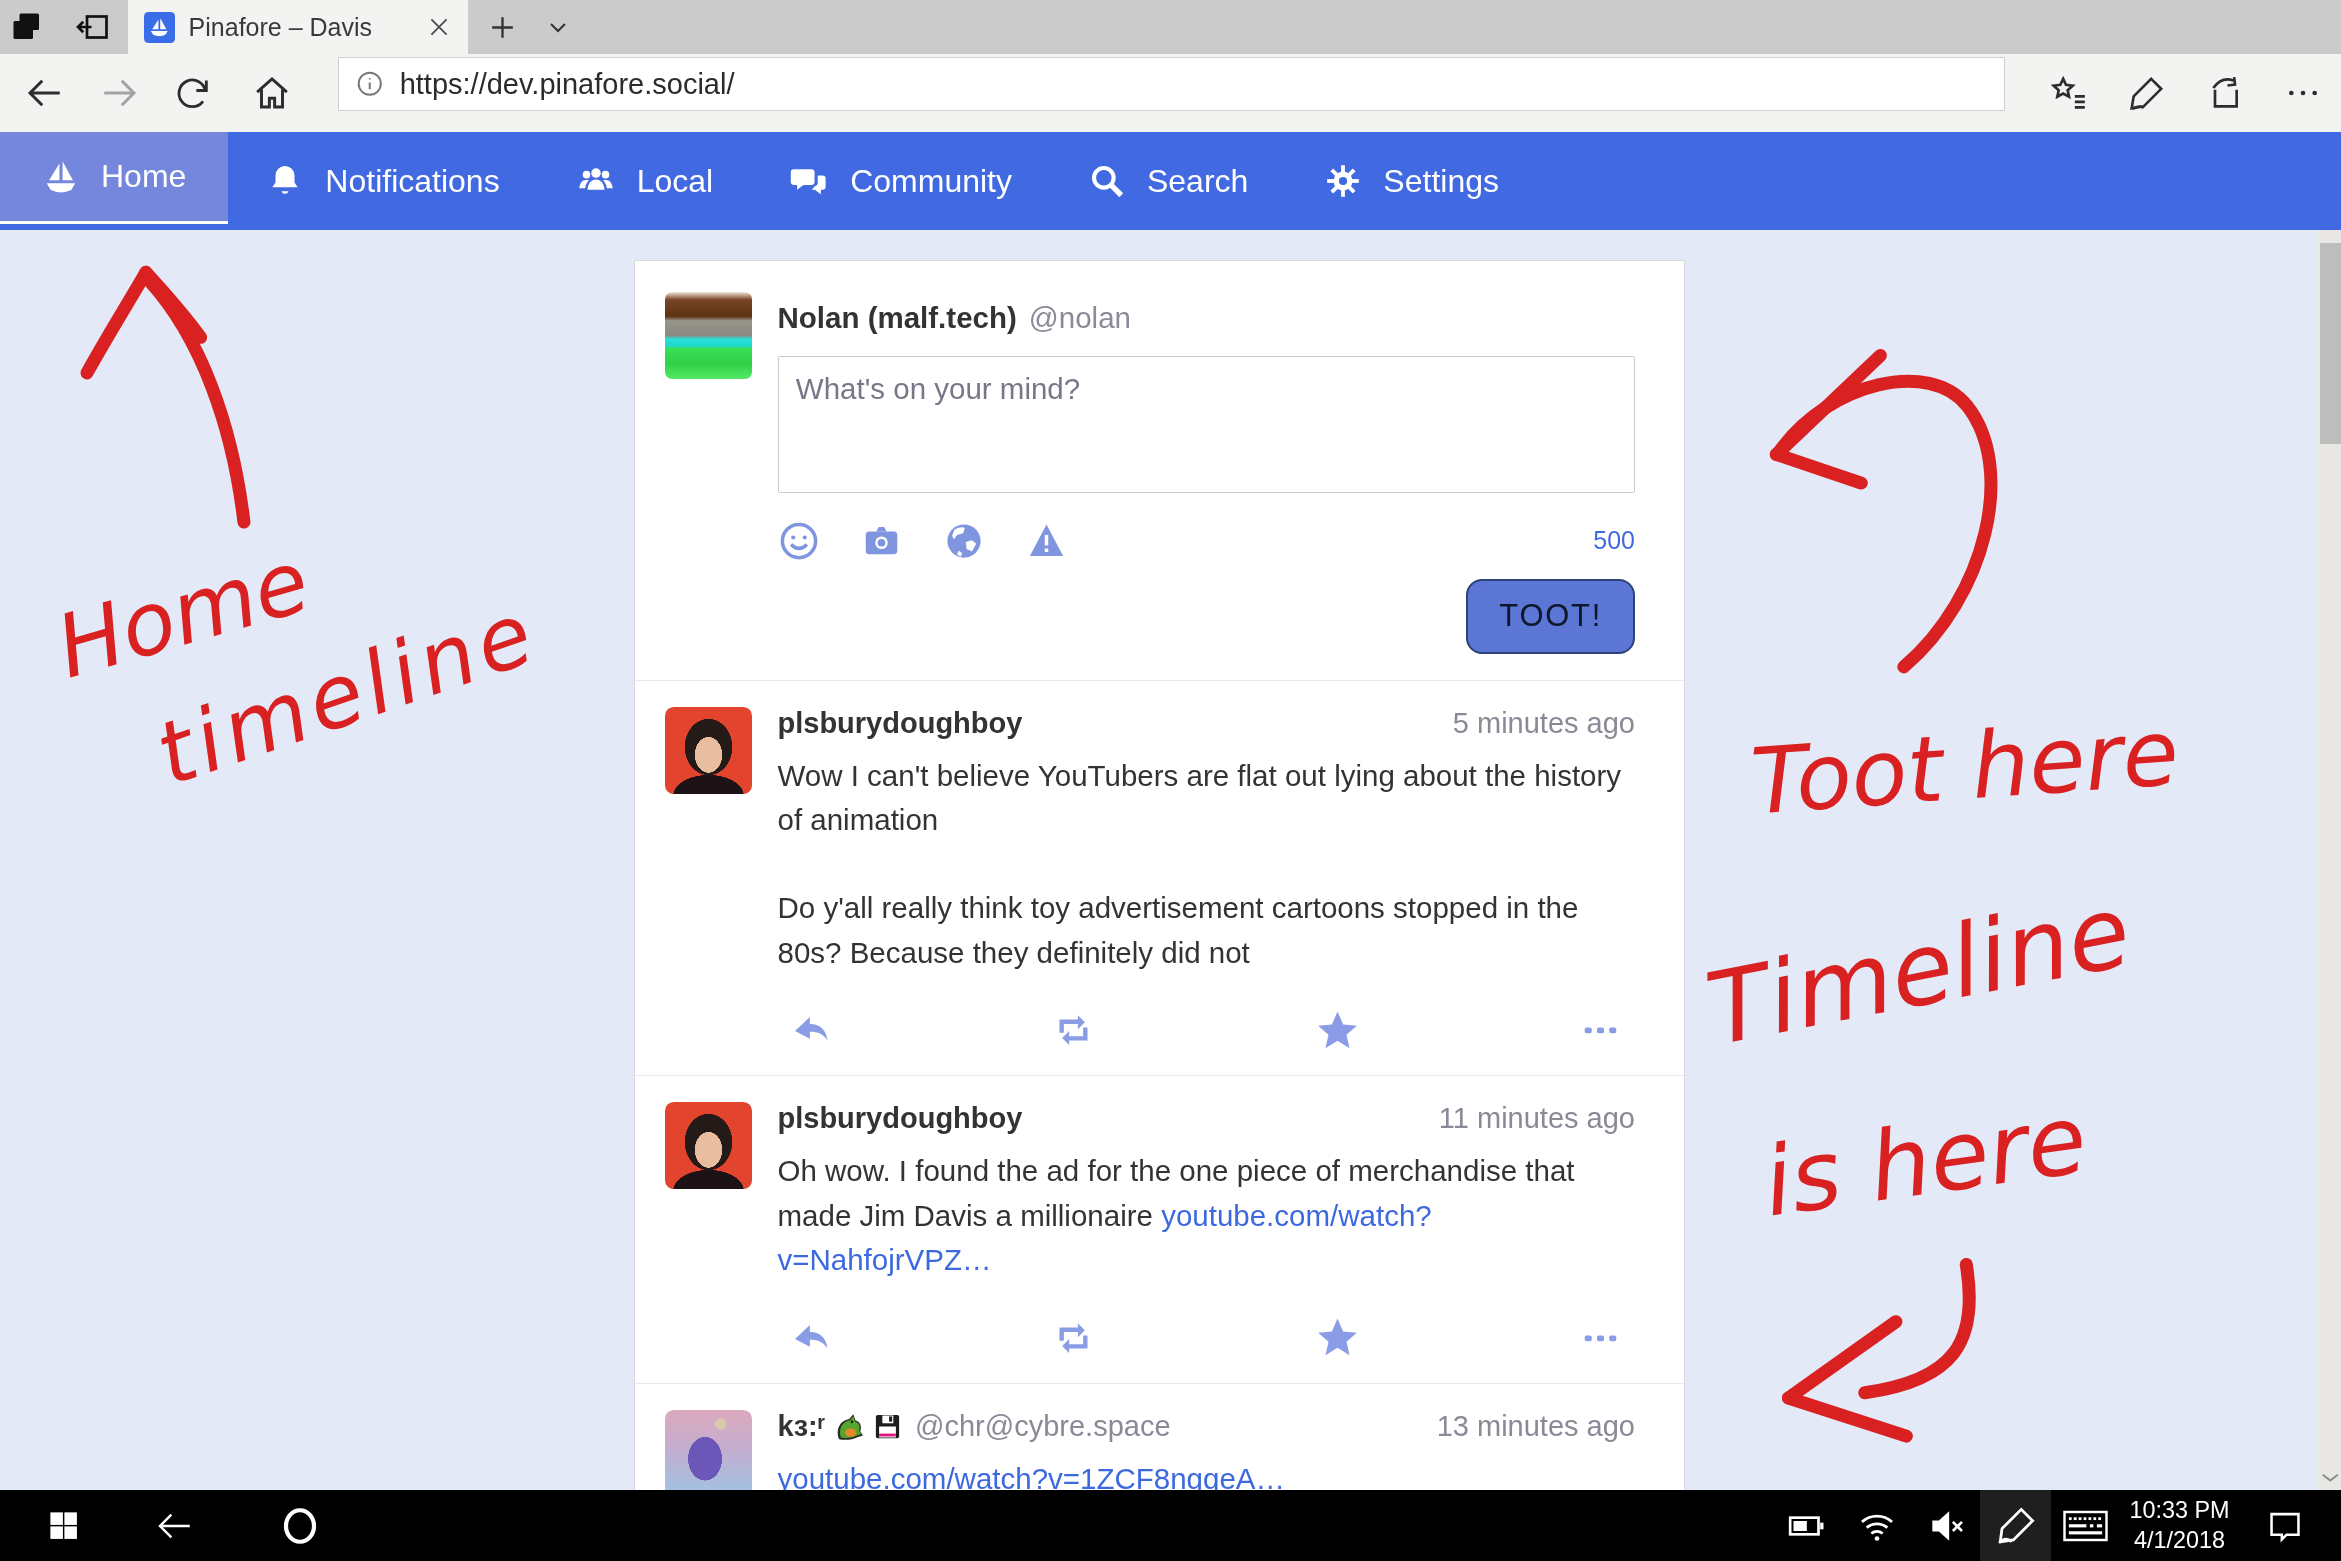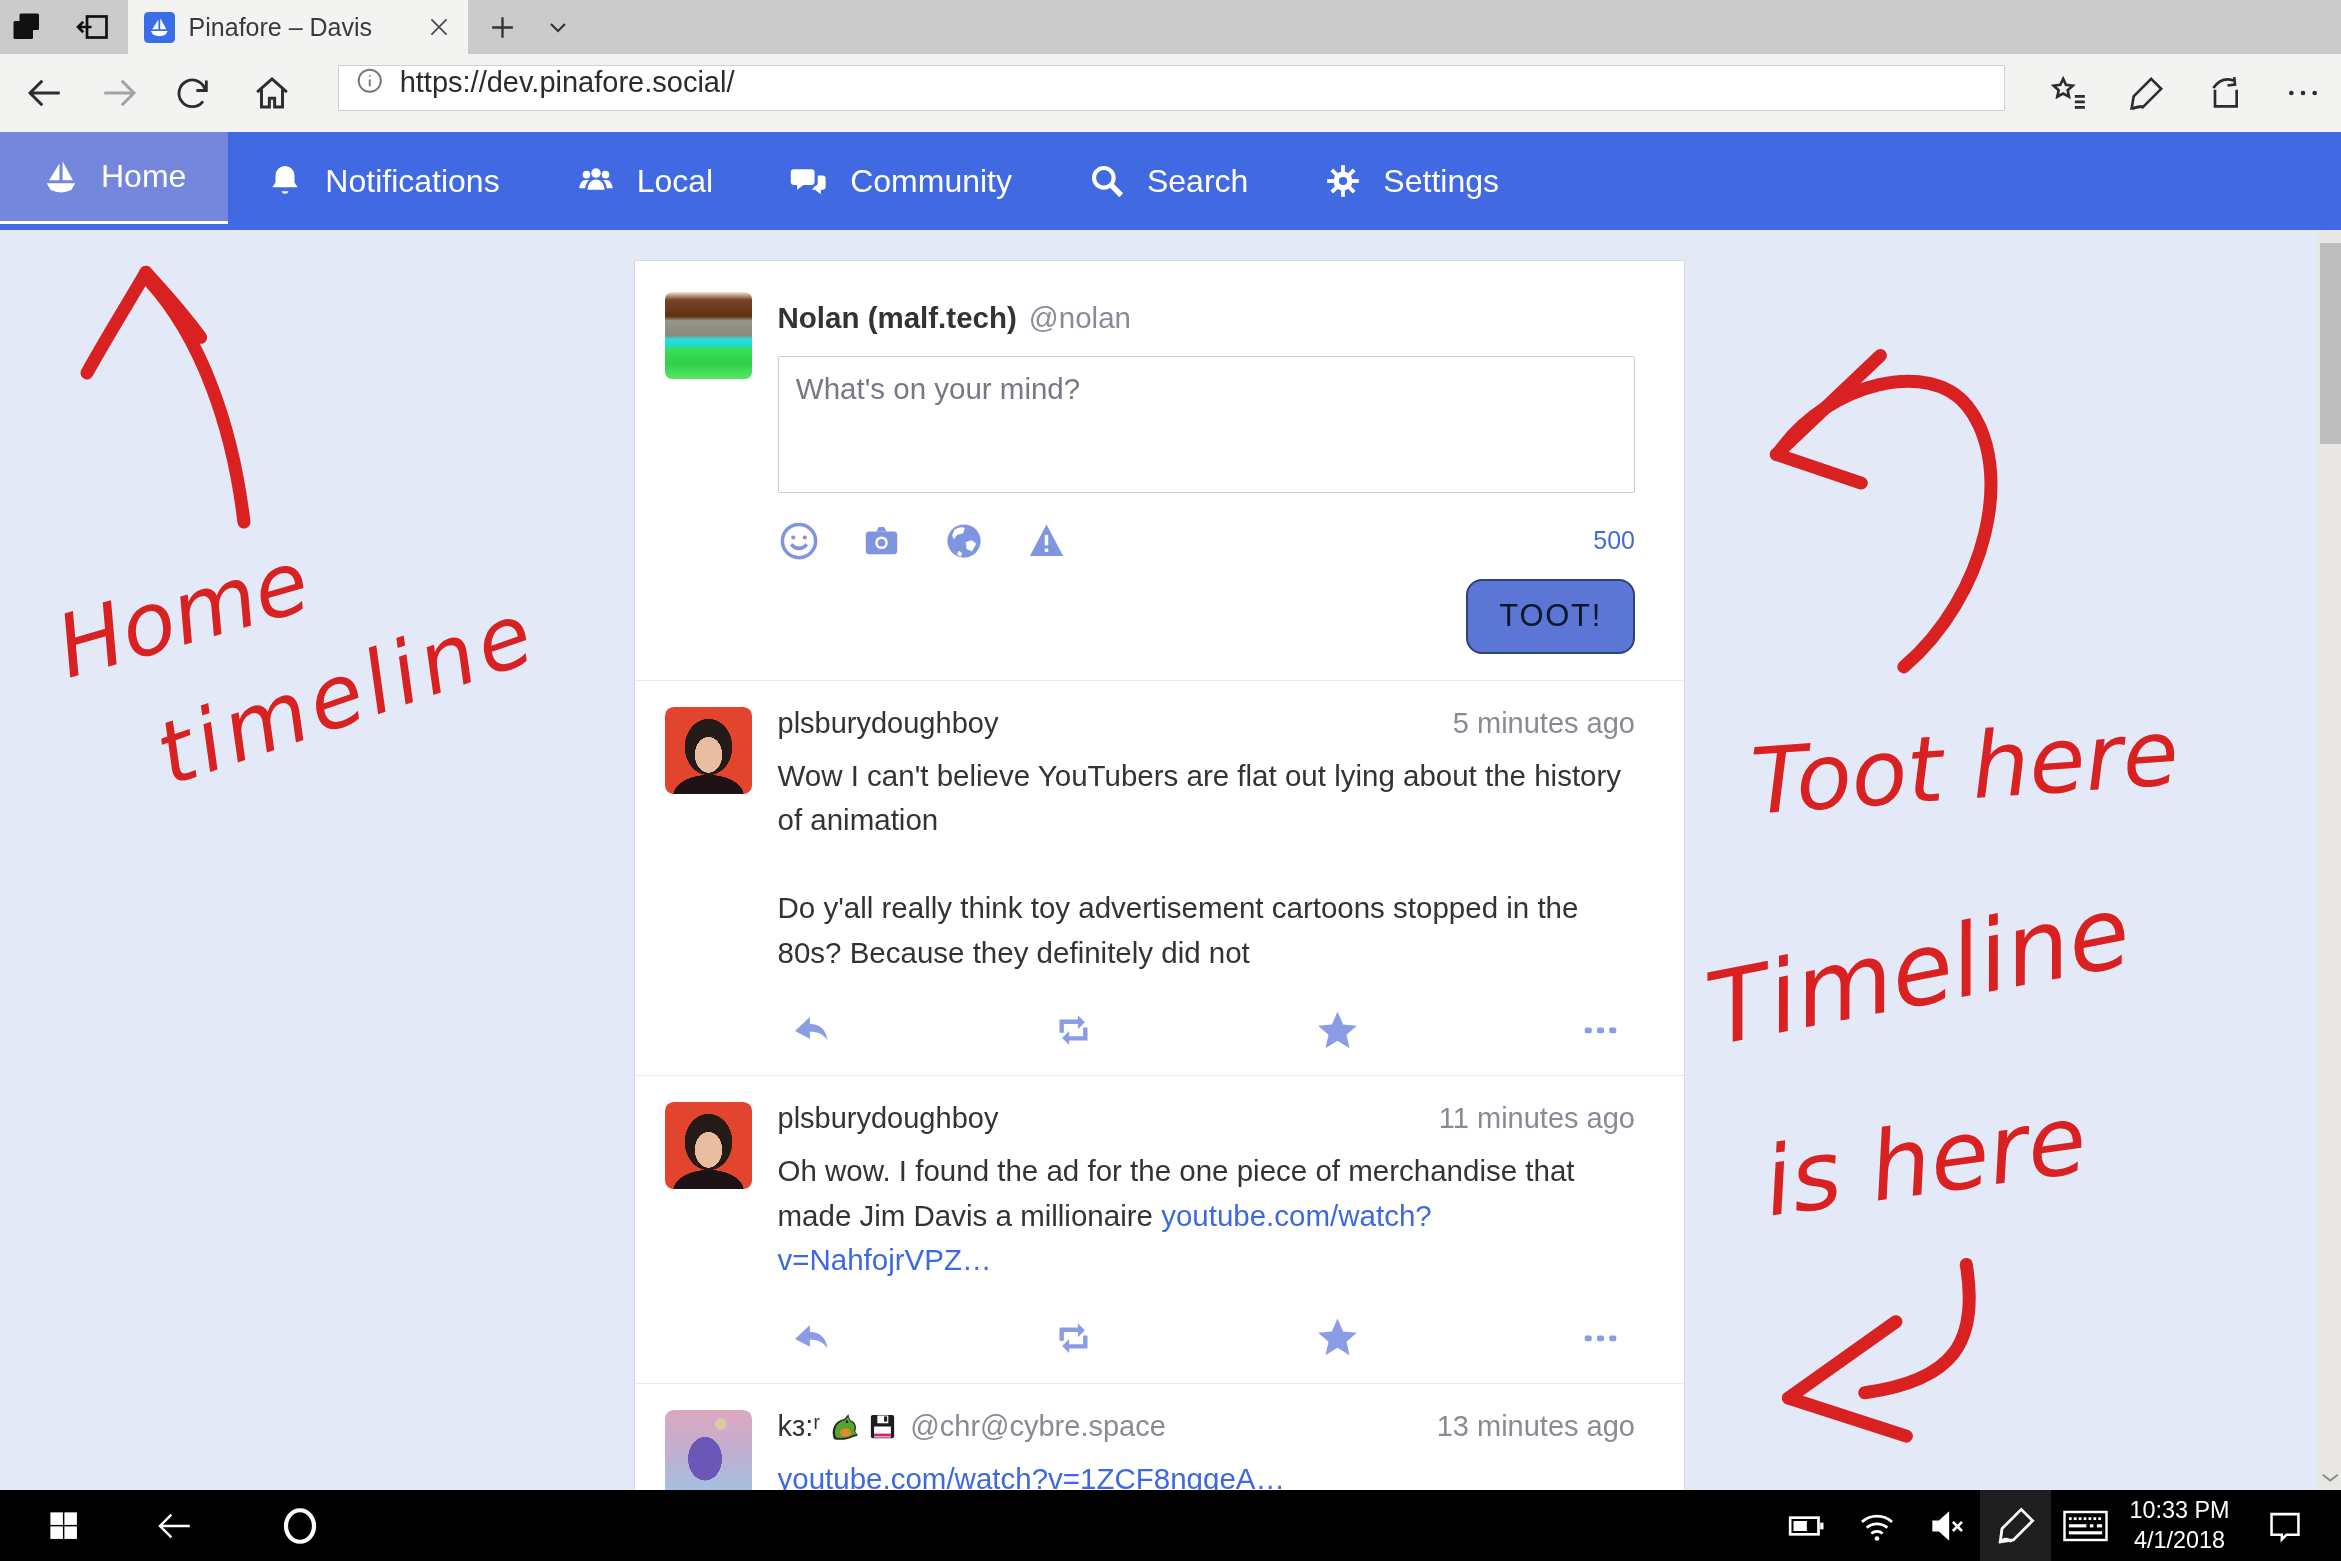--- a/index.html
+++ b/index.html
@@ -18,21 +18,21 @@
   .newtab{left:475px;}
   .tabdrop{left:531px;}
 
   
   .toolbar{position:absolute;left:0;top:54px;width:2342px;height:78px;background:#f3f3f2;}
   .tb-btn{position:absolute;top:0;height:78px;width:56px;display:flex;align-items:center;justify-content:center;color:#2d2d2d;}
   .tb-back{left:15.6px;}
   .tb-fwd{left:92px;color:#a3a3a3;}
   .tb-refresh{left:165px;}
   .tb-home{left:244px;}
-  .urlbar{position:absolute;left:338px;top:11px;width:1667px;height:46px;background:#fff;border:0.9px solid #cfcfcf;box-sizing:border-box;display:flex;align-items:flex-start;padding:0 15.6px;}
+  .urlbar{position:absolute;left:338px;top:3px;width:1667px;height:54px;background:#fff;border:0.9px solid #cfcfcf;box-sizing:border-box;display:flex;align-items:center;padding:0 15.6px;}
   .url-info{color:#767676;}
   .url-text{margin-left:15.6px;font-size:29px;color:#2b2b2b;white-space:nowrap;}
   .tb-right{position:absolute;right:19px;top:0;height:78px;display:flex;align-items:center;gap:38px;color:#2d2d2d;}
 
   
   .navbar{position:absolute;left:0;top:132px;width:2342px;height:98px;background:#4169e1;display:flex;align-items:stretch;}
   .nav-item{display:flex;align-items:center;gap:21px;color:#fff;font-size:32px;padding:0 38px;text-decoration:none;}
   .nav-item.active{background:#7487dc;border-bottom:3.5px solid #fff;margin-bottom:6px;padding:0 42px;}
   .nav-icon{flex:0 0 auto;}
 
@@ -63,21 +63,21 @@
   .compose-box::placeholder{color:#77778a;}
   .compose-tools{display:flex;align-items:center;gap:40px;margin-top:24px;color:#8095e0;}
   .char-count{margin-left:auto;color:#4169e1;font-size:25px;}
   .compose-submit{display:flex;justify-content:flex-end;margin-top:17.3px;}
   .toot-btn{background:#5b76d4;border:2.6px solid #2e4277;border-radius:16px;color:#0f172a;
     font-family:inherit;font-size:31px;letter-spacing:1.7px;padding:17.3px 31px;text-align:right;}
 
   
   .post{display:grid;grid-template-columns:87px 1fr;column-gap:26px;padding:26px 49px 22.6px 29.5px;border-top:0.9px solid #e8e8ef;}
   .post-header{display:flex;align-items:baseline;gap:12px;font-size:29px;min-width:0;}
-  .post-name{font-weight:normal;color:#333;white-space:nowrap;display:flex;align-items:center;gap:7px;}
+  .post-name{font-weight:bold;color:#333;white-space:nowrap;display:flex;align-items:center;gap:7px;}
   .post-handle{color:#8a8a96;white-space:nowrap;overflow:hidden;min-width:0;}
   .post-time{color:#8a8a96;margin-left:auto;white-space:nowrap;}
   .post-body{margin-top:14px;font-size:29.5px;color:#333;line-height:1.5;white-space:pre-line;}
   .post-link{color:#3c68e0;text-decoration:none;}
   .post-actions{display:flex;justify-content:space-between;align-items:center;margin-top:33px;padding:0 12px;color:#8a9ce5;}
 
   
   .scrollbar{position:absolute;right:0;top:0;bottom:0;width:24px;background:#e8e7e4;}
   .scroll-thumb{position:absolute;left:1.7px;top:13px;width:21px;height:201px;background:#bdbdbd;}
   .scroll-arrow{position:absolute;left:0.9px;bottom:3.5px;color:#8a8a8a;}

